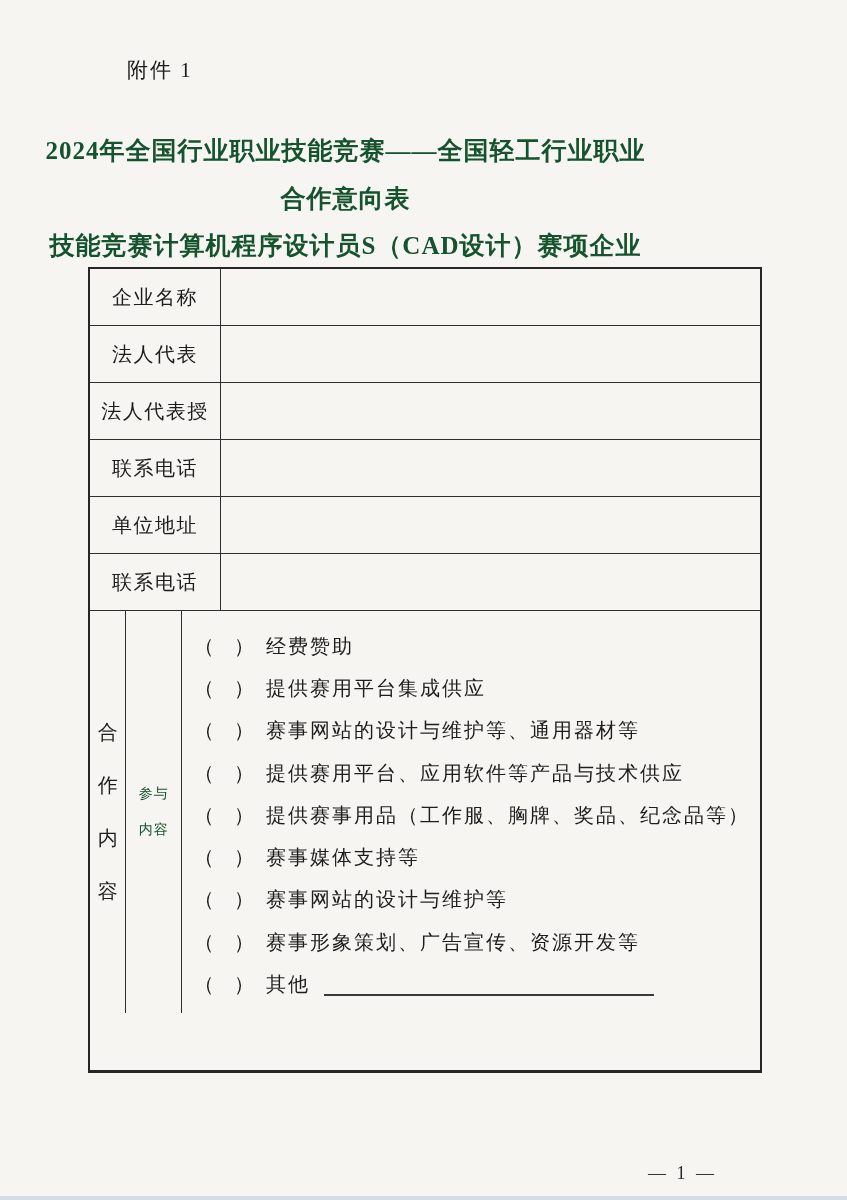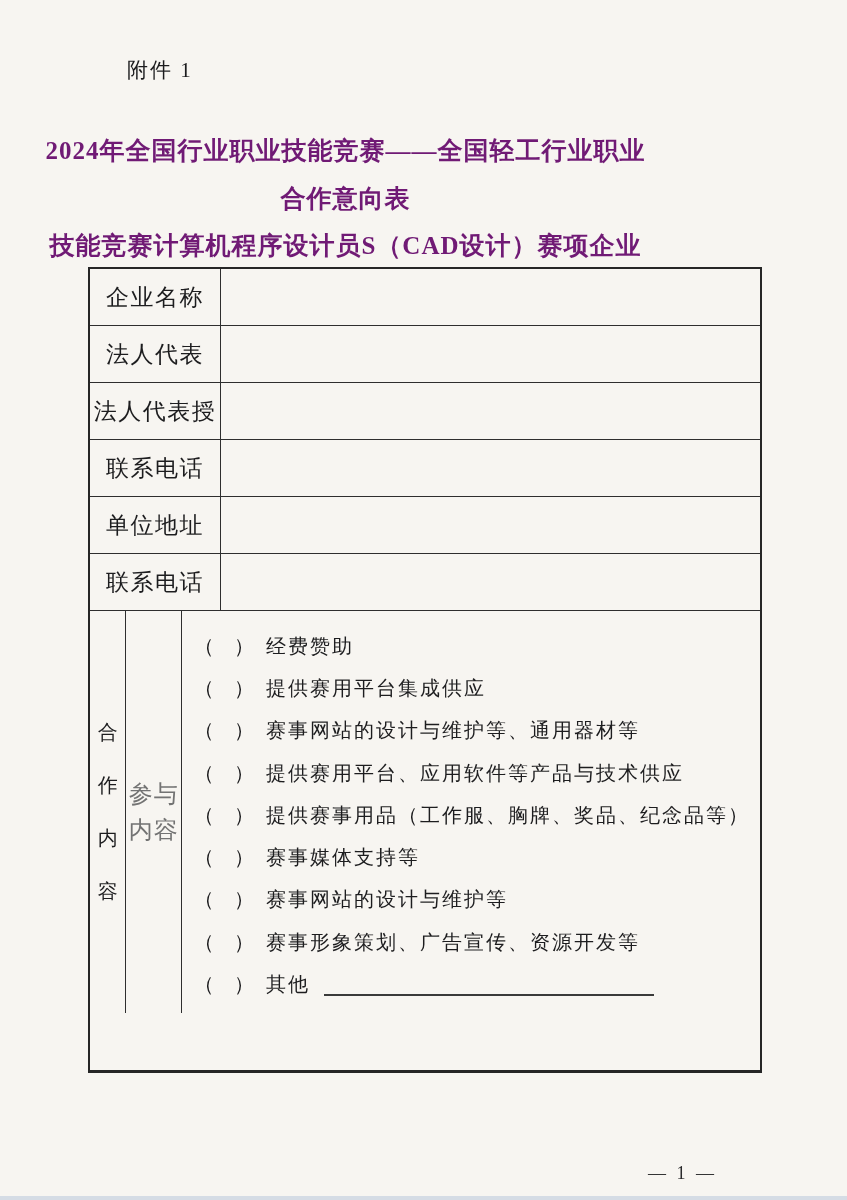--- a/index.html
+++ b/index.html
@@ -33,42 +33,42 @@
   }
   .doc-title {
     position: absolute;
     left: 0; top: 127px;
     width: 691px;
     text-align: center;
     font-size: 25px;
     font-weight: bold;
     line-height: 47.5px;
     letter-spacing: 1px;
-    color: #701a75;
+    color: #14532d;
   }
   .form-table {
     position: absolute;
     left: 88px; top: 267px;
     width: 674px; height: 806px;
     border: 2px solid #262626;
     border-bottom-width: 3px;
     background: transparent;
   }
   .f-row {
     display: flex;
     height: 57px;
     border-bottom: 1.5px solid #2e2e2e;
   }
   .cell-label {
     width: 131px;
     border-right: 1.5px solid #2e2e2e;
     display: flex;
     align-items: center;
     justify-content: center;
-    font-size: 23px;
+    font-size: 20px;
     letter-spacing: 1.5px;
     color: #1d1d1f;
   }
   .cell-value { flex: 1; }
   .coop-row {
     display: flex;
     height: 402px;
   }
   .coop-colA {
     width: 51px;
@@ -81,24 +81,24 @@
     font-size: 20px;
     color: #1d1d1f;
   }
   .coop-colB {
     width: 78px;
     border-right: 1.5px solid #2e2e2e;
     display: flex;
     flex-direction: column;
     align-items: center;
     justify-content: center;
-    font-size: 24px;
+    font-size: 14px;
     line-height: 36px;
     letter-spacing: 1px;
-    color: #737373;
+    color: #14532d;
   }
   .coop-colC {
     flex: 1;
     padding: 14px 10px 0 12px;
   }
   .check-item {
     display: flex;
     align-items: center;
     height: 42.3px;
     font-size: 20px;

